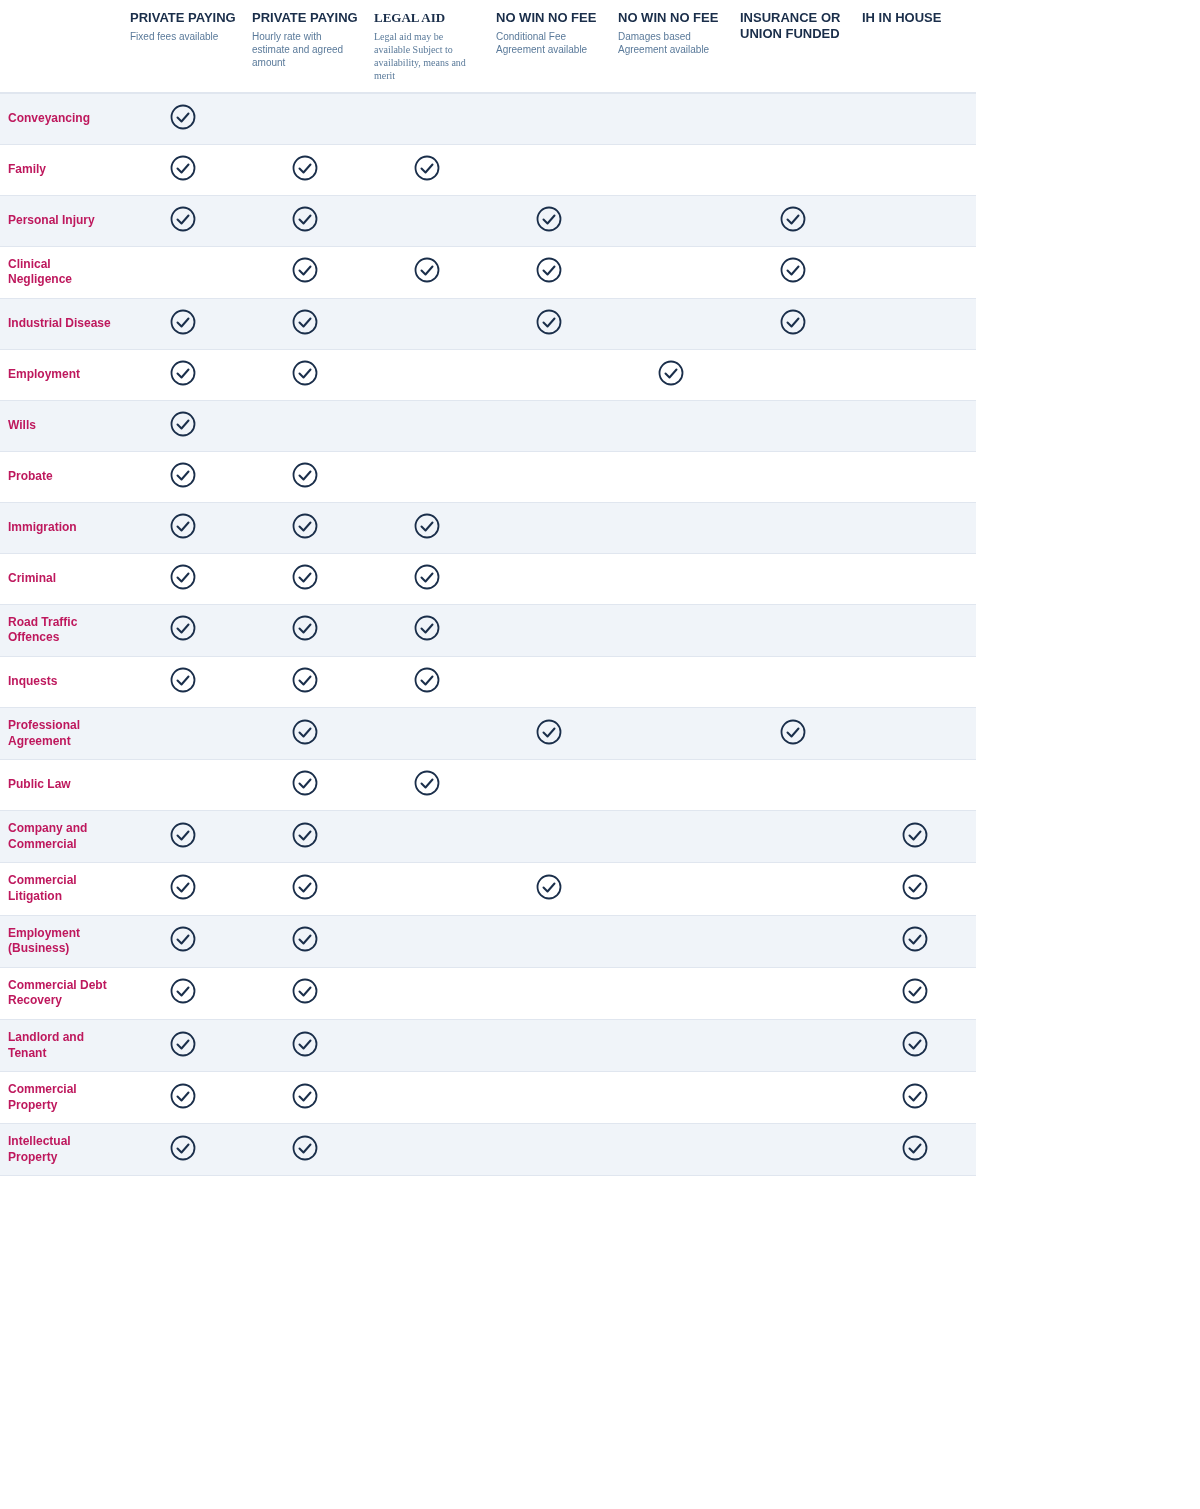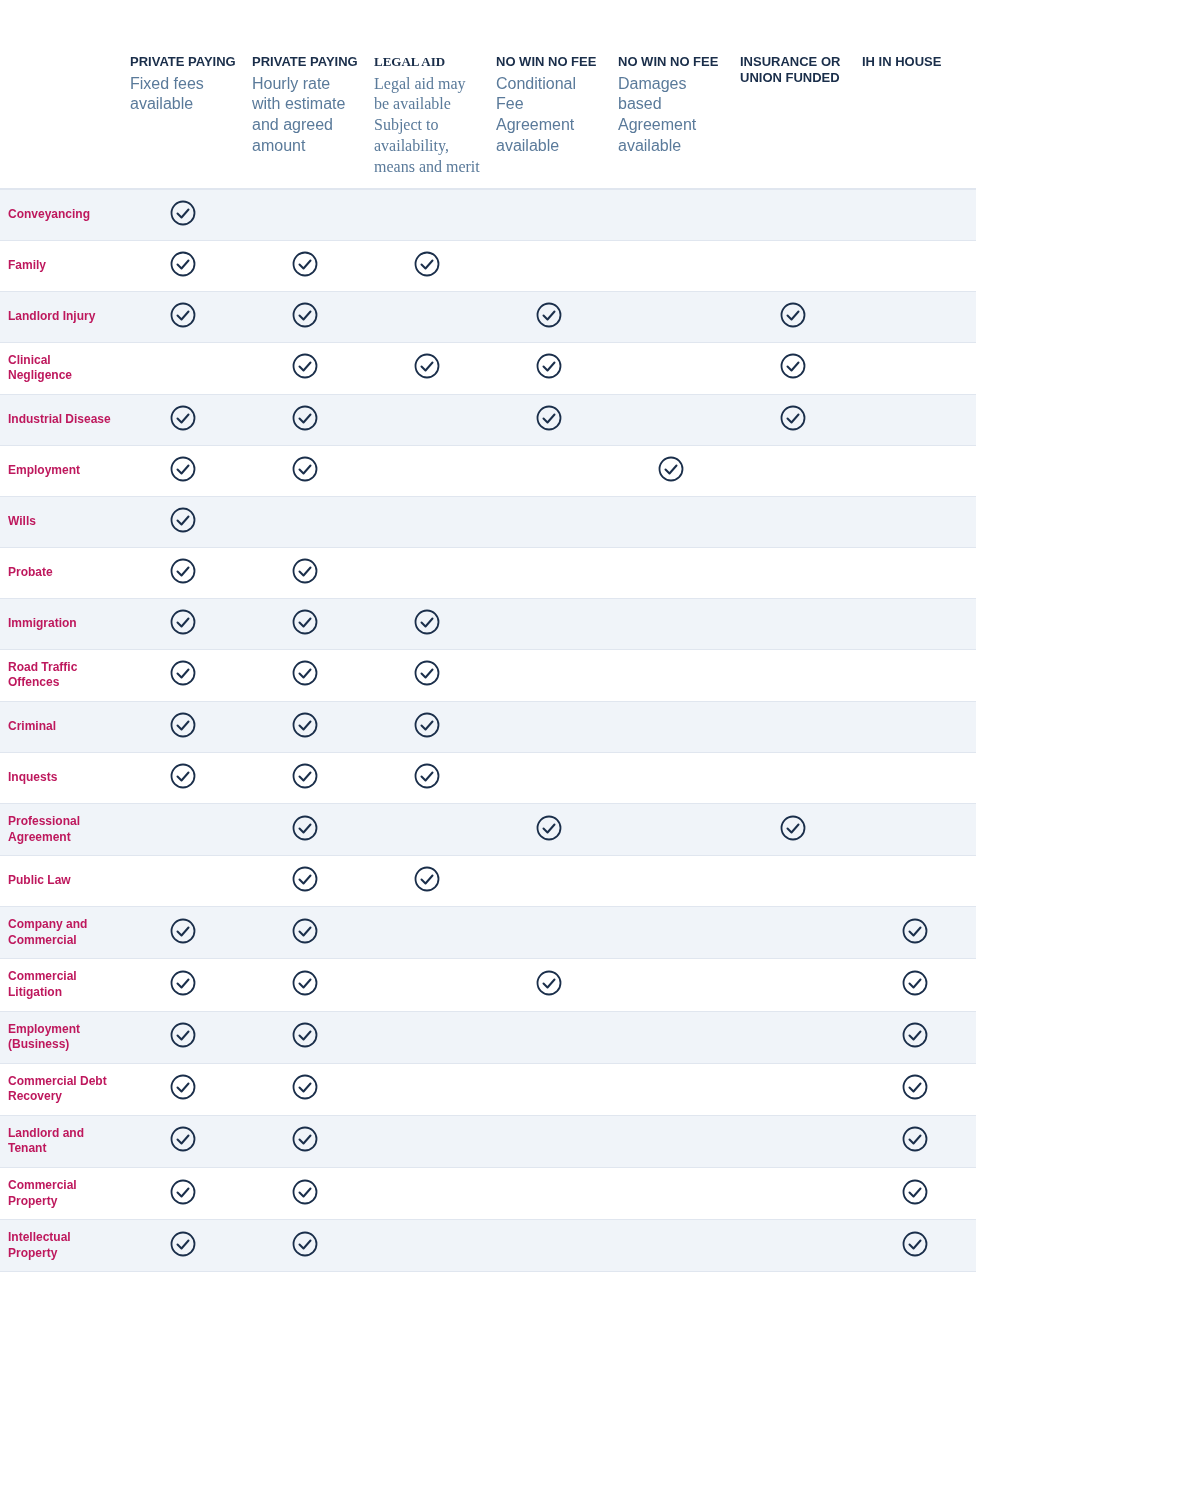--- a/index.html
+++ b/index.html
@@ -1,36 +1,36 @@
 <!DOCTYPE html>
 <html><head>
   <meta charset="utf-8">
   <style>
     * { box-sizing: border-box; margin: 0; padding: 0; }
     body { font-family: Arial, sans-serif; background: #fff; }
-    .table-wrapper { width: 976px; overflow-x: auto; margin-top: 44px; }
+    .table-wrapper { width: 976px; overflow-x: auto; }
     table { width: 100%; border-collapse: collapse; }
     thead th {
       background: #fff;
       padding: 10px 8px 10px 8px;
       text-align: left;
       vertical-align: top;
       border-bottom: 2px solid #e0e6ef;
     }
     thead th .col-title {
       font-size: 13px;
       font-weight: 700;
       color: #1a2e4a;
       text-transform: uppercase;
       line-height: 1.2;
       display: block;
       margin-bottom: 4px;
     }
     thead th .col-subtitle {
-      font-size: 16px;
+      font-size: 10px;
       color: #5a7a9a;
       font-weight: 400;
       line-height: 1.3;
       display: block;
     }
     thead th:first-child { width: 120px; }
     tbody tr { border-bottom: 1px solid #e0e6ef; }
     tbody tr:nth-child(odd) { background: #f0f4f9; }
     tbody tr:nth-child(even) { background: #fff; }
     tbody td {
@@ -129,21 +129,21 @@
           <td><span class="check-icon"><svg viewBox="0 0 26 26" fill="none" xmlns="http://www.w3.org/2000/svg">
         <circle cx="13" cy="13" r="11.5" stroke="#1a2e4a" stroke-width="1.8"></circle>
         <polyline points="7.5,13.5 11.5,17.5 18.5,9.5" stroke="#1a2e4a" stroke-width="2" stroke-linecap="round" stroke-linejoin="round" fill="none"></polyline>
       </svg></span></td>
           <td></td>
           <td></td>
           <td></td>
           <td></td>
         </tr>
         <tr>
-          <td>Landlord Injury</td>
+          <td>Personal Injury</td>
           <td><span class="check-icon"><svg viewBox="0 0 26 26" fill="none" xmlns="http://www.w3.org/2000/svg">
         <circle cx="13" cy="13" r="11.5" stroke="#1a2e4a" stroke-width="1.8"></circle>
         <polyline points="7.5,13.5 11.5,17.5 18.5,9.5" stroke="#1a2e4a" stroke-width="2" stroke-linecap="round" stroke-linejoin="round" fill="none"></polyline>
       </svg></span></td>
           <td><span class="check-icon"><svg viewBox="0 0 26 26" fill="none" xmlns="http://www.w3.org/2000/svg">
         <circle cx="13" cy="13" r="11.5" stroke="#1a2e4a" stroke-width="1.8"></circle>
         <polyline points="7.5,13.5 11.5,17.5 18.5,9.5" stroke="#1a2e4a" stroke-width="2" stroke-linecap="round" stroke-linejoin="round" fill="none"></polyline>
       </svg></span></td>
           <td></td>
           <td><span class="check-icon"><svg viewBox="0 0 26 26" fill="none" xmlns="http://www.w3.org/2000/svg">
@@ -262,40 +262,40 @@
           <td><span class="check-icon"><svg viewBox="0 0 26 26" fill="none" xmlns="http://www.w3.org/2000/svg">
         <circle cx="13" cy="13" r="11.5" stroke="#1a2e4a" stroke-width="1.8"></circle>
         <polyline points="7.5,13.5 11.5,17.5 18.5,9.5" stroke="#1a2e4a" stroke-width="2" stroke-linecap="round" stroke-linejoin="round" fill="none"></polyline>
       </svg></span></td>
           <td></td>
           <td></td>
           <td></td>
           <td></td>
         </tr>
         <tr>
+          <td>Criminal</td>
+          <td><span class="check-icon"><svg viewBox="0 0 26 26" fill="none" xmlns="http://www.w3.org/2000/svg">
+        <circle cx="13" cy="13" r="11.5" stroke="#1a2e4a" stroke-width="1.8"></circle>
+        <polyline points="7.5,13.5 11.5,17.5 18.5,9.5" stroke="#1a2e4a" stroke-width="2" stroke-linecap="round" stroke-linejoin="round" fill="none"></polyline>
+      </svg></span></td>
+          <td><span class="check-icon"><svg viewBox="0 0 26 26" fill="none" xmlns="http://www.w3.org/2000/svg">
+        <circle cx="13" cy="13" r="11.5" stroke="#1a2e4a" stroke-width="1.8"></circle>
+        <polyline points="7.5,13.5 11.5,17.5 18.5,9.5" stroke="#1a2e4a" stroke-width="2" stroke-linecap="round" stroke-linejoin="round" fill="none"></polyline>
+      </svg></span></td>
+          <td><span class="check-icon"><svg viewBox="0 0 26 26" fill="none" xmlns="http://www.w3.org/2000/svg">
+        <circle cx="13" cy="13" r="11.5" stroke="#1a2e4a" stroke-width="1.8"></circle>
+        <polyline points="7.5,13.5 11.5,17.5 18.5,9.5" stroke="#1a2e4a" stroke-width="2" stroke-linecap="round" stroke-linejoin="round" fill="none"></polyline>
+      </svg></span></td>
+          <td></td>
+          <td></td>
+          <td></td>
+          <td></td>
+        </tr>
+        <tr>
           <td>Road Traffic Offences</td>
-          <td><span class="check-icon"><svg viewBox="0 0 26 26" fill="none" xmlns="http://www.w3.org/2000/svg">
-        <circle cx="13" cy="13" r="11.5" stroke="#1a2e4a" stroke-width="1.8"></circle>
-        <polyline points="7.5,13.5 11.5,17.5 18.5,9.5" stroke="#1a2e4a" stroke-width="2" stroke-linecap="round" stroke-linejoin="round" fill="none"></polyline>
-      </svg></span></td>
-          <td><span class="check-icon"><svg viewBox="0 0 26 26" fill="none" xmlns="http://www.w3.org/2000/svg">
-        <circle cx="13" cy="13" r="11.5" stroke="#1a2e4a" stroke-width="1.8"></circle>
-        <polyline points="7.5,13.5 11.5,17.5 18.5,9.5" stroke="#1a2e4a" stroke-width="2" stroke-linecap="round" stroke-linejoin="round" fill="none"></polyline>
-      </svg></span></td>
-          <td><span class="check-icon"><svg viewBox="0 0 26 26" fill="none" xmlns="http://www.w3.org/2000/svg">
-        <circle cx="13" cy="13" r="11.5" stroke="#1a2e4a" stroke-width="1.8"></circle>
-        <polyline points="7.5,13.5 11.5,17.5 18.5,9.5" stroke="#1a2e4a" stroke-width="2" stroke-linecap="round" stroke-linejoin="round" fill="none"></polyline>
-      </svg></span></td>
-          <td></td>
-          <td></td>
-          <td></td>
-          <td></td>
-        </tr>
-        <tr>
-          <td>Criminal</td>
           <td><span class="check-icon"><svg viewBox="0 0 26 26" fill="none" xmlns="http://www.w3.org/2000/svg">
         <circle cx="13" cy="13" r="11.5" stroke="#1a2e4a" stroke-width="1.8"></circle>
         <polyline points="7.5,13.5 11.5,17.5 18.5,9.5" stroke="#1a2e4a" stroke-width="2" stroke-linecap="round" stroke-linejoin="round" fill="none"></polyline>
       </svg></span></td>
           <td><span class="check-icon"><svg viewBox="0 0 26 26" fill="none" xmlns="http://www.w3.org/2000/svg">
         <circle cx="13" cy="13" r="11.5" stroke="#1a2e4a" stroke-width="1.8"></circle>
         <polyline points="7.5,13.5 11.5,17.5 18.5,9.5" stroke="#1a2e4a" stroke-width="2" stroke-linecap="round" stroke-linejoin="round" fill="none"></polyline>
       </svg></span></td>
           <td><span class="check-icon"><svg viewBox="0 0 26 26" fill="none" xmlns="http://www.w3.org/2000/svg">
         <circle cx="13" cy="13" r="11.5" stroke="#1a2e4a" stroke-width="1.8"></circle>

